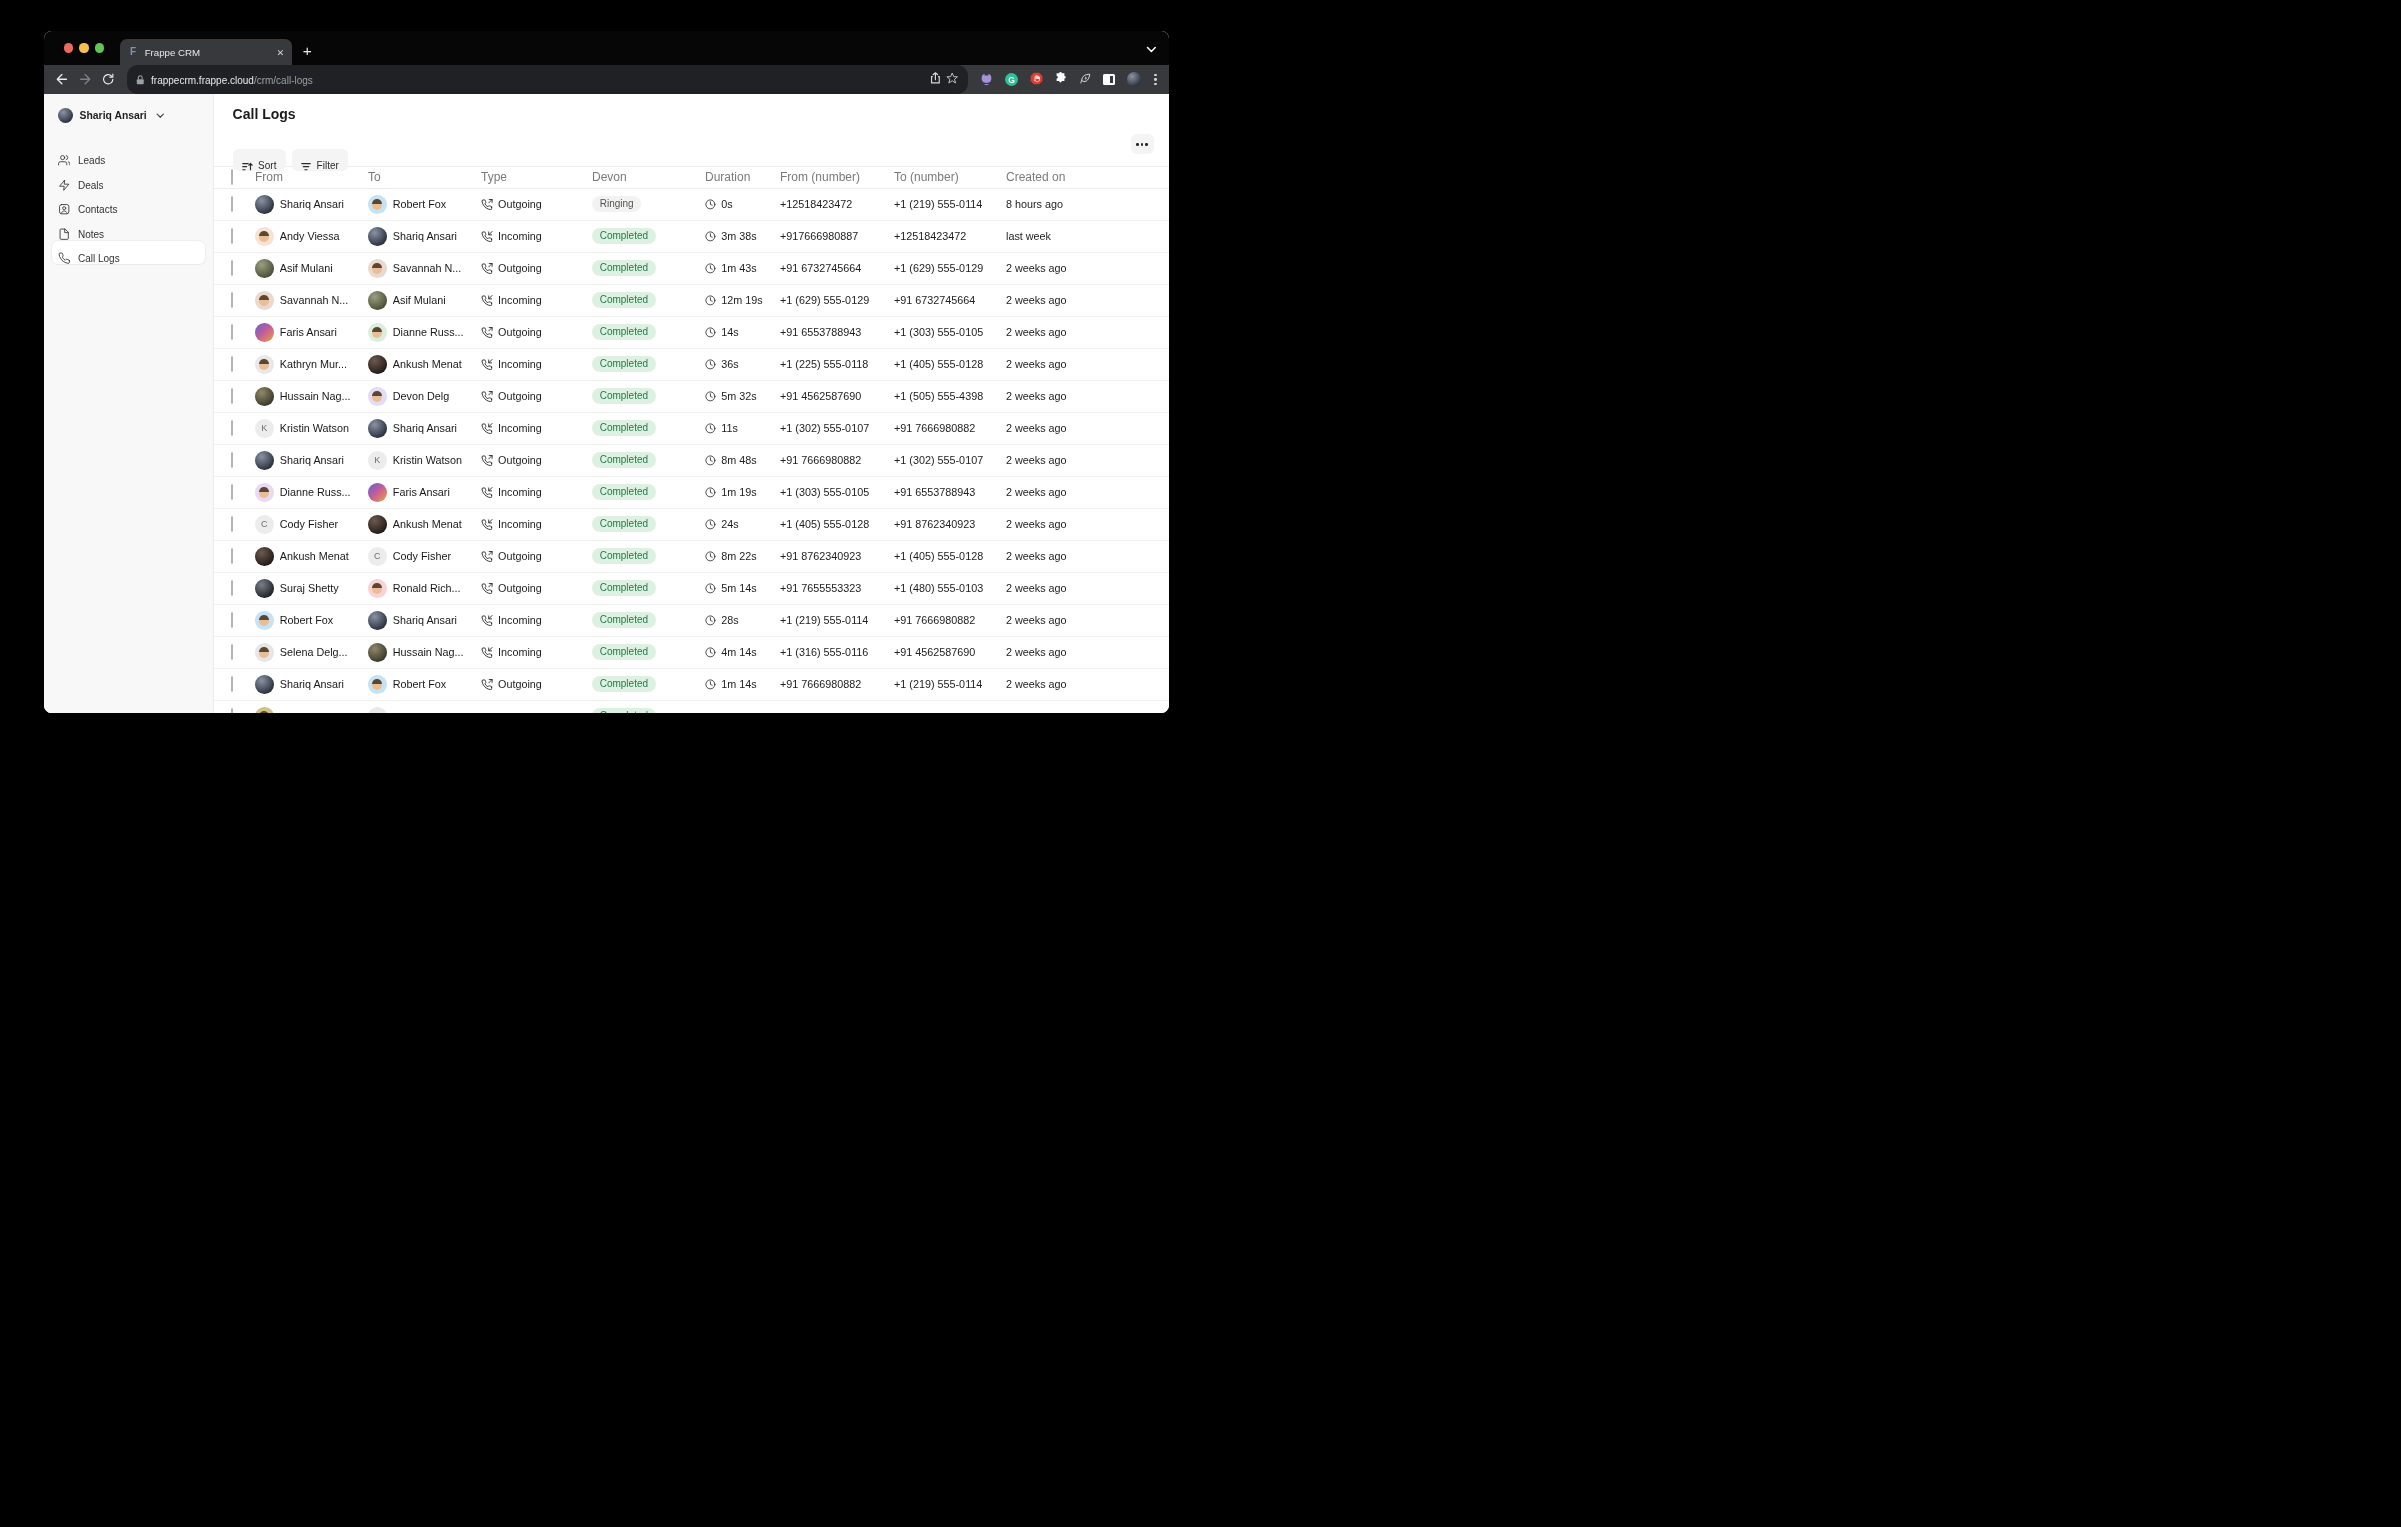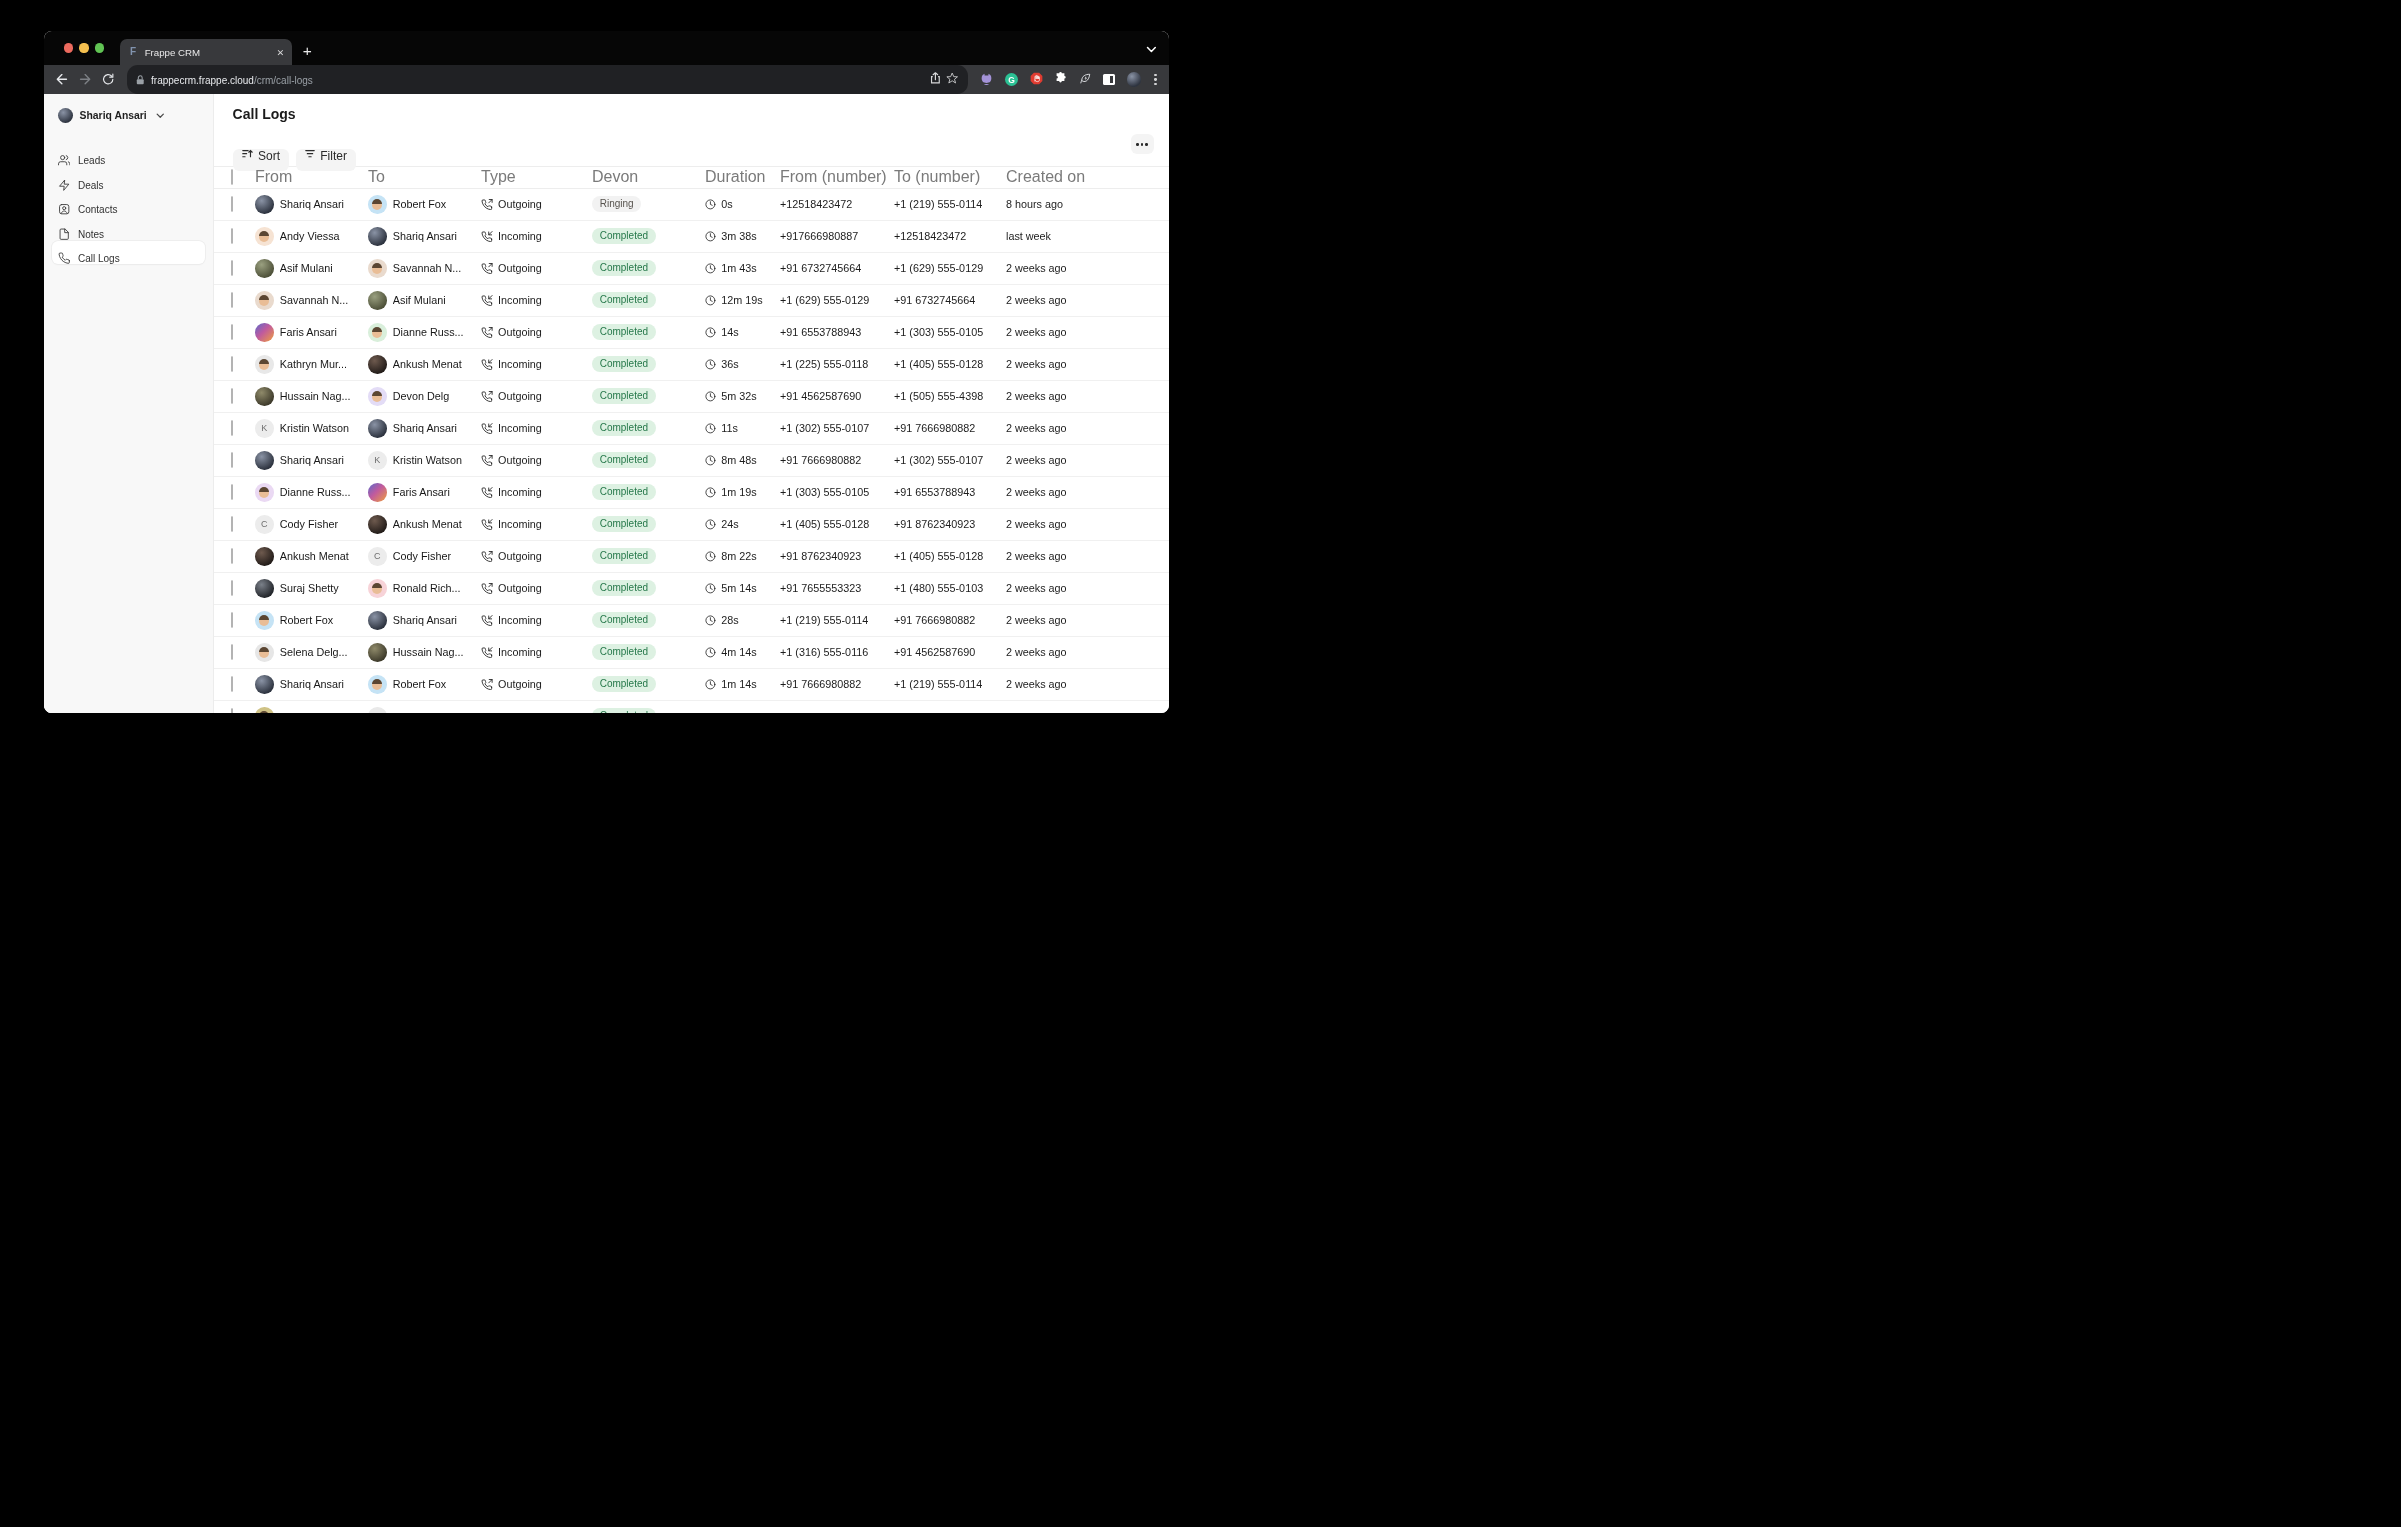--- a/index.html
+++ b/index.html
@@ -46,32 +46,32 @@
   .user-name { font-size:10.4px; font-weight:700; color:#1f1f1f; }
   .nav { margin-top:15.5px; display:flex; flex-direction:column; gap:1.5px; }
   .nav-item { display:flex; align-items:flex-end; gap:7.7px; height:23px; padding:0 6.2px; border-radius:6.2px;
               font-size:10px; color:#313131; }
   .nav-item svg { flex:none; }
   .nav-item.active { background:#fff; box-shadow:0 0 0 0.8px #ececec, 0 0.8px 1.5px rgba(0,0,0,.05); }
 
   .main { flex:1; padding-top:12.4px; overflow:hidden; }
   .page-title { margin-left:18.6px; font-size:14px; font-weight:700; color:#1b1b1b; height:17px; }
   .controls { display:flex; align-items:center; margin:10px 15.5px 0 18.6px; gap:6.2px; height:21.7px; }
-  .btn { display:flex; align-items:flex-start; gap:5.4px; height:21.7px; padding:0 9.3px; background:#f4f4f4;
-         border-radius:6.2px; font-size:12px; color:#2b2b2b;margin-top:32px; }
+  .btn { display:flex; align-items:flex-end; gap:5.4px; height:21.7px; padding:0 9.3px; background:#f4f4f4;
+         border-radius:6.2px; font-size:10px; color:#2b2b2b;margin-top:32px; }
   .more-btn { margin-left:auto; width:23px; height:20px; background:#f4f4f4; border-radius:6.2px;
               display:flex; align-items:center; justify-content:center; gap:1.9px; }
   .more-btn i { width:2.7px; height:2.7px; border-radius:50%; background:#2b2b2b; }
 
   
   .table { margin-top:10.8px; }
   .grid { display:grid; grid-template-columns:24px 113px 113px 111px 113px 75px 114px 112px 1fr;
           align-items:center; padding-left:17px; }
   .thead { height:23px; border-top:0.8px solid #ededed; border-bottom:0.8px solid #ededed; }
-  .th { font-size:16px; color:#7a7a7a; }
+  .th { font-size:12px; color:#7a7a7a; }
   .row { height:32px; border-bottom:0.8px solid #f0f0f0; }
   .cb { width:10.8px; height:10.8px; border:1.2px solid #b3b3b3; border-radius:3.1px; background:#fff; }
   .person { display:flex; align-items:center; gap:6.2px; min-width:0; padding-right:6.2px; }
   .pname { font-size:10.8px; color:#181818; white-space:nowrap; overflow:hidden; }
   .av { width:18.6px; height:18.6px; border-radius:50%; flex:none; position:relative; overflow:hidden;
         display:flex; align-items:center; justify-content:center; }
   .av.letter { font-size:9px; color:#6f6f6f; }
   .av.face:before { content:""; position:absolute; left:4.3px; top:5.4px; width:10px; height:10px; border-radius:50%; background:#e9bd96; }
   .av.face:after { content:""; position:absolute; left:4.3px; top:3.9px; width:10px; height:5.4px;
                    border-radius:5.4px 5.4px 0 0; background:#5b4632; }

